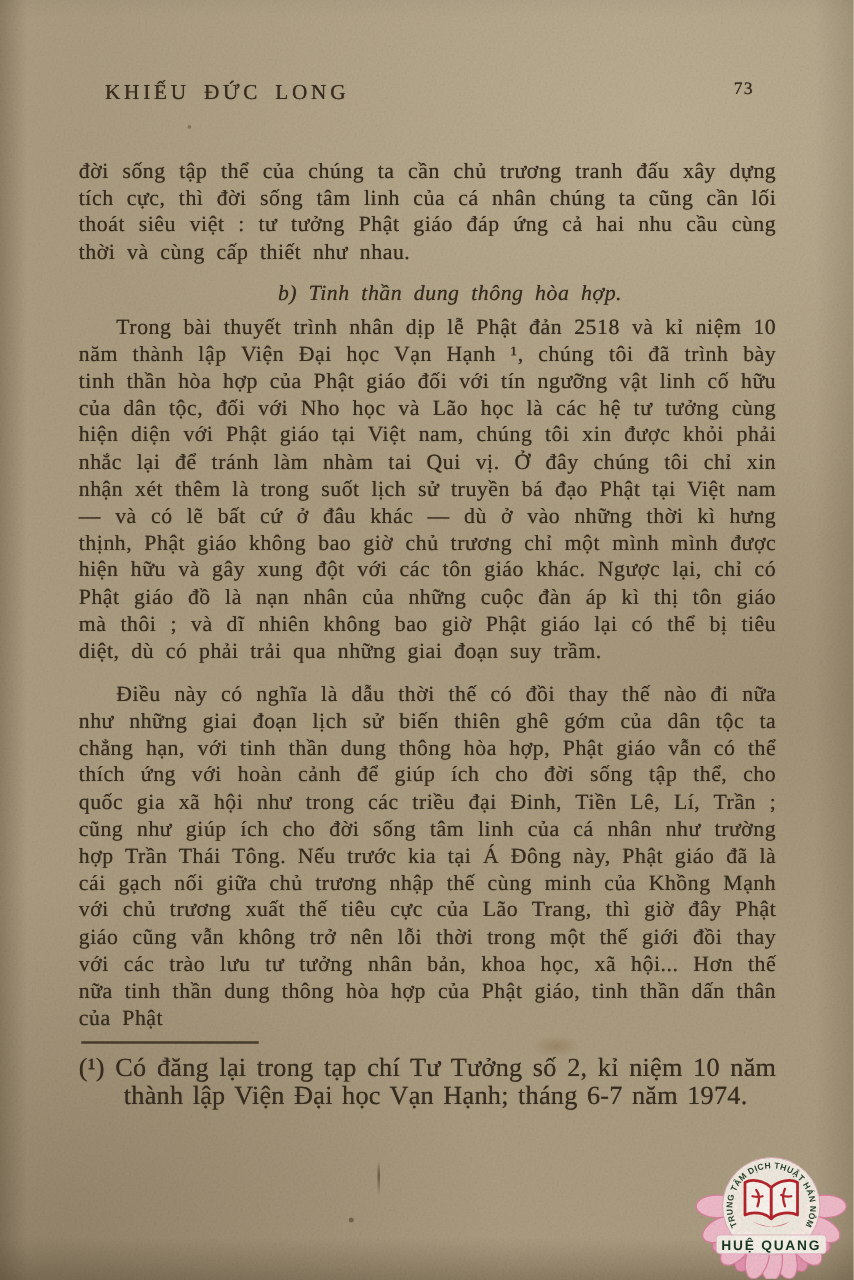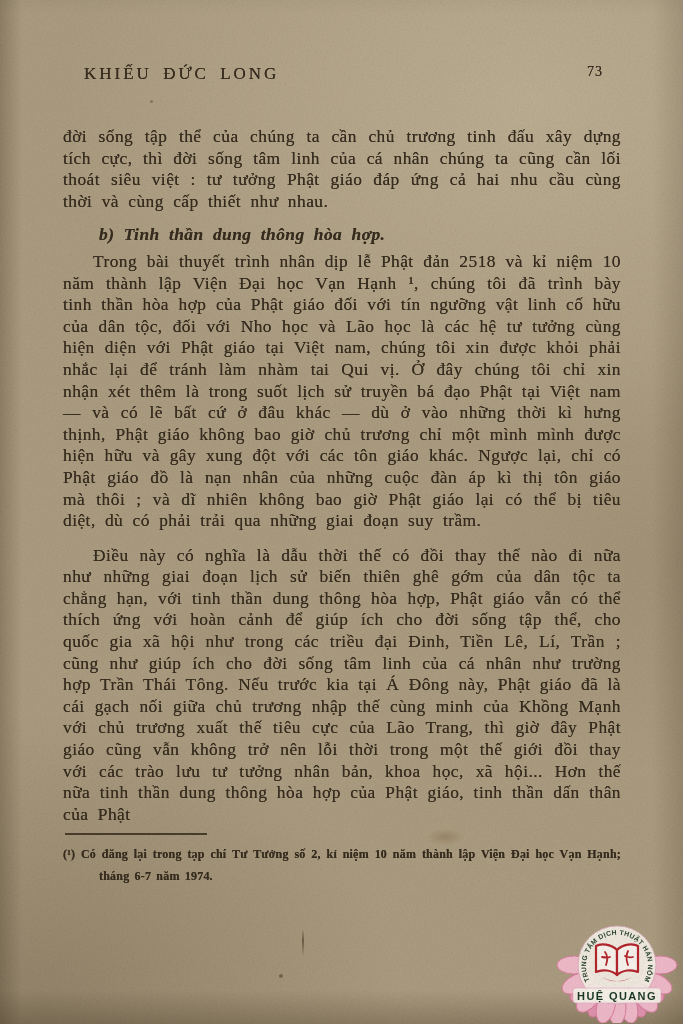--- a/index.html
+++ b/index.html
@@ -35,46 +35,46 @@
   .pagenum{position:absolute;left:587px;font-size:14px;letter-spacing:1px;
     text-shadow:0 0 .6px rgba(54,44,30,.85);}
 
   .body-text{
     position:absolute;top:126px;left:63px;width:558px;
     font-size:17.4px;line-height:21.6px;text-align:justify;
     letter-spacing:.45px;word-spacing:4.5px;
     text-shadow:0 0 .6px rgba(54,44,30,.8);
   }
   .body-text p{margin:0;}
-  .section-heading{font-style:italic;margin:12px 0 5px 36px !important;text-align:left;font-weight:bold;}
+  .section-heading{font-style:italic;margin:12px 0 5px 36px !important;text-align:center;}
   .indent{text-indent:30px;}
   .para-3{margin-top:13px !important;}
   .footnote-rule{width:142px;height:2px;background:rgba(47,36,23,.78);margin:8px 0 8px 2px;}
   .footnote{
-    font-size:12px;line-height:22px;letter-spacing:.2px;word-spacing:2px;
-    padding-left:36px;text-indent:-36px;text-align:justify;font-weight:bold;
+    font-size:21px;line-height:22px;letter-spacing:.2px;word-spacing:2px;
+    padding-left:36px;text-indent:-36px;text-align:justify;
   }
 
   .stamp{position:absolute;left:553px;top:919px;width:128px;height:104px;opacity:.97;}
   .stamp svg{display:block;}
   .stamp .ring-text{font-family:"Liberation Sans","DejaVu Sans",sans-serif;font-size:6.8px;font-weight:700;letter-spacing:.35px;fill:#24402b;}
   .stamp .name-text{font-family:"Liberation Sans","DejaVu Sans",sans-serif;font-size:11px;font-weight:700;letter-spacing:1.4px;fill:#16351f;}
 </style>
 </head>
 <body>
 
 <div class="page">
 
   <div class="page-header">
     <span class="author">KHIẾU ĐỨC LONG</span>
     <span class="pagenum">73</span>
   </div>
 
   <div class="body-text">
-    <p>đời sống tập thể của chúng ta cần chủ trương tinh đấu xây dựng tích cực, thì đời sống tâm linh của cá nhân chúng ta cũng cần lối thoát siêu việt : tư tưởng Phật giáo đáp ứng cả hai nhu cầu cùng thời và cùng cấp thiết như nhau.</p>
+    <p>đời sống tập thể của chúng ta cần chủ trương tranh đấu xây dựng tích cực, thì đời sống tâm linh của cá nhân chúng ta cũng cần lối thoát siêu việt : tư tưởng Phật giáo đáp ứng cả hai nhu cầu cùng thời và cùng cấp thiết như nhau.</p>
     <p class="section-heading">b) Tinh thần dung thông hòa hợp.</p>
     <p class="indent">Trong bài thuyết trình nhân dịp lễ Phật đản 2518 và kỉ niệm 10 năm thành lập Viện Đại học Vạn Hạnh ¹, chúng tôi đã trình bày tinh thần hòa hợp của Phật giáo đối với tín ngưỡng vật linh cố hữu của dân tộc, đối với Nho học và Lão học là các hệ tư tưởng cùng hiện diện với Phật giáo tại Việt nam, chúng tôi xin được khỏi phải nhắc lại để tránh làm nhàm tai Qui vị. Ở đây chúng tôi chỉ xin nhận xét thêm là trong suốt lịch sử truyền bá đạo Phật tại Việt nam — và có lẽ bất cứ ở đâu khác — dù ở vào những thời kì hưng thịnh, Phật giáo không bao giờ chủ trương chỉ một mình mình được hiện hữu và gây xung đột với các tôn giáo khác. Ngược lại, chỉ có Phật giáo đồ là nạn nhân của những cuộc đàn áp kì thị tôn giáo mà thôi ; và dĩ nhiên không bao giờ Phật giáo lại có thể bị tiêu diệt, dù có phải trải qua những giai đoạn suy trầm.</p>
     <p class="indent para-3">Điều này có nghĩa là dẫu thời thế có đồi thay thế nào đi nữa như những giai đoạn lịch sử biến thiên ghê gớm của dân tộc ta chẳng hạn, với tinh thần dung thông hòa hợp, Phật giáo vẫn có thể thích ứng với hoàn cảnh để giúp ích cho đời sống tập thể, cho quốc gia xã hội như trong các triều đại Đinh, Tiền Lê, Lí, Trần ; cũng như giúp ích cho đời sống tâm linh của cá nhân như trường hợp Trần Thái Tông. Nếu trước kia tại Á Đông này, Phật giáo đã là cái gạch nối giữa chủ trương nhập thế cùng minh của Khồng Mạnh với chủ trương xuất thế tiêu cực của Lão Trang, thì giờ đây Phật giáo cũng vẫn không trở nên lỗi thời trong một thế giới đồi thay với các trào lưu tư tưởng nhân bản, khoa học, xã hội... Hơn thế nữa tinh thần dung thông hòa hợp của Phật giáo, tinh thần dấn thân của Phật</p>
     <div class="footnote-rule"></div>
     <p class="footnote">(¹) Có đăng lại trong tạp chí Tư Tưởng số 2, kỉ niệm 10 năm thành lập Viện Đại học Vạn Hạnh; tháng 6-7 năm 1974.</p>
   </div>
 
   <div class="stamp">
     <svg viewBox="0 0 128 104" width="128" height="104" xmlns="http://www.w3.org/2000/svg">
       <g>

